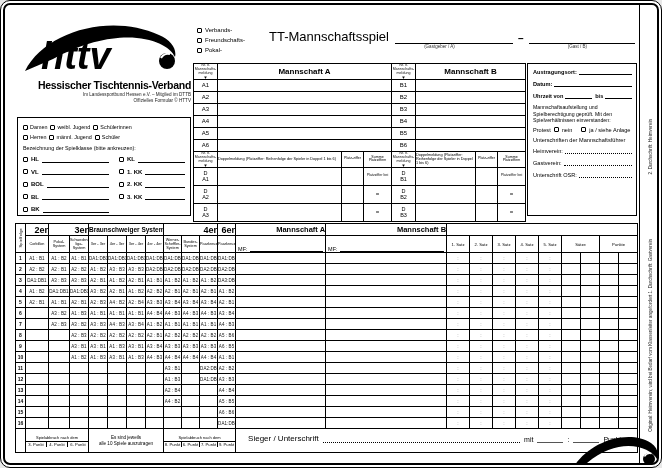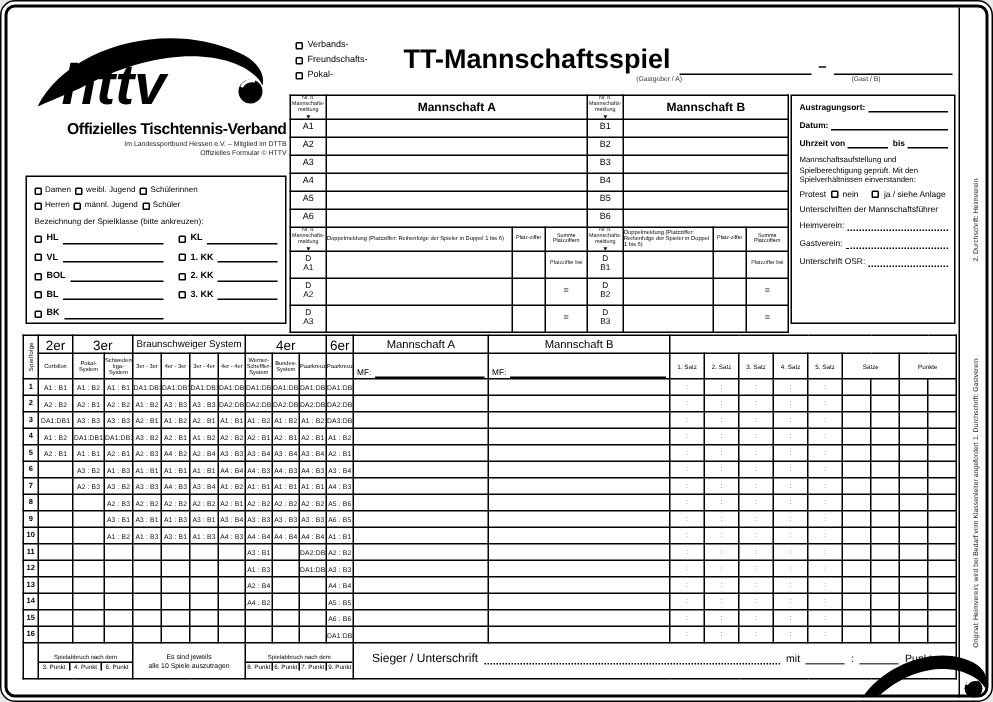--- a/index.html
+++ b/index.html
@@ -11,21 +11,21 @@
   .blank{display:inline-block;border-bottom:1px solid #000;height:7px;vertical-align:bottom;}
   
   #logo-block{left:16px;top:18px;width:174px;text-align:right;}
   #org-name{font-size:10.5px;font-weight:bold;letter-spacing:-0.3px;white-space:nowrap;}
   .logo-sub{font-size:4.6px;color:#222;margin-top:1px;white-space:nowrap;}
   
   #match-type{left:196px;top:24px;font-size:6px;}
   #match-type .mt-row{display:flex;align-items:center;gap:3px;height:10px;}
   #title-line{left:268px;top:28px;width:366px;}
   #title-row{display:flex;align-items:flex-end;}
-  #page-title{font-size:18px;font-weight:bold;white-space:nowrap;}
+  #page-title{font-size:13px;font-weight:normal;white-space:nowrap;}
   .tblank{border-bottom:1px solid #000;height:12px;}
   #dashsep{font-size:10px;font-weight:bold;padding:0 5px;}
   .under-label{font-size:4.5px;color:#333;text-align:center;}
   
   #category-box{left:16px;top:116px;width:174px;height:99px;border:1px solid #000;padding:4px 5px;}
   .cat-row{display:flex;align-items:center;gap:3px;font-size:5.4px;height:10px;}
   .cat-row .it{display:flex;align-items:center;gap:2px;}
   #class-heading{font-size:5.4px;margin:3px 0 2px 0;}
   #class-grid{display:flex;gap:10px;}
   .class-col{display:flex;flex-direction:column;}
@@ -52,21 +52,21 @@
   .info-line b{white-space:nowrap;}
   .fill{flex:1;border-bottom:1px solid #000;height:7px;margin-left:2px;}
   .fill.dotted{border-bottom-style:dotted;}
   #info-para{font-size:5.2px;line-height:1.25;margin:2px 0 3px 0;}
   .prot{display:flex;align-items:center;gap:3px;margin-bottom:4px;}
   #sig-line{margin-bottom:4px;}
   
   #grid{left:14px;top:222px;}
   #grid-table{width:622px;}
   #grid-table td{border:1px solid #000;padding:0;overflow:hidden;white-space:nowrap;}
-  .gh1{font-size:9px;font-weight:normal;text-align:center;height:12px;}
+  .gh1{font-size:9px;font-weight:bold;text-align:right;height:12px;}
   .gh1.small{font-size:6.5px;}
   .gh2 td{height:17px;}
   .sub{font-size:3.8px;text-align:center;line-height:1.05;white-space:normal !important;}
   .sfh{font-size:4px;text-align:center;}
   .sfh span{writing-mode:vertical-rl;transform:rotate(180deg);display:inline-block;letter-spacing:0.2px;}
   .mfcell{font-size:5.5px;padding:0 2px !important;vertical-align:bottom;}
   .mfcell .fill{height:6px;}
   .satzh{font-size:4.2px;text-align:center;}
   .dr td{height:11px;}
   .num{font-size:5px;text-align:center;font-weight:bold;}
@@ -100,21 +100,21 @@
 <div id="sheet">
   <div id="innerframe"></div>
 
   <div class="abs" id="logo-block">
     <svg width="172" height="56" viewBox="0 0 172 56">
       <path d="M6 52 C 26 12, 92 -6, 140 16 C 152 21, 158 30, 156 38 C 148 20, 100 4, 34 40 Z" fill="#000"></path>
       <text x="22" y="50" font-family="Liberation Sans, sans-serif" font-size="38" font-weight="bold" font-style="italic" fill="#000">httv</text>
       <circle cx="148" cy="42" r="8" fill="#000"></circle>
       <path d="M142 39 a 8 8 0 0 1 9 -4" stroke="#fff" stroke-width="2" fill="none"></path>
     </svg>
-    <div id="org-name">Offizielles Tischtennis-Verband</div>
+    <div id="org-name">Hessischer Tischtennis-Verband</div>
     <div class="logo-sub">Im Landessportbund Hessen e.V. – Mitglied im DTTB</div>
     <div class="logo-sub">Offizielles Formular  © HTTV</div>
   </div>
 
   <div class="abs" id="match-type">
     <div class="mt-row">
         <span class="cb"></span>
         <span>Verbands-</span>
       </div>
     <div class="mt-row">

